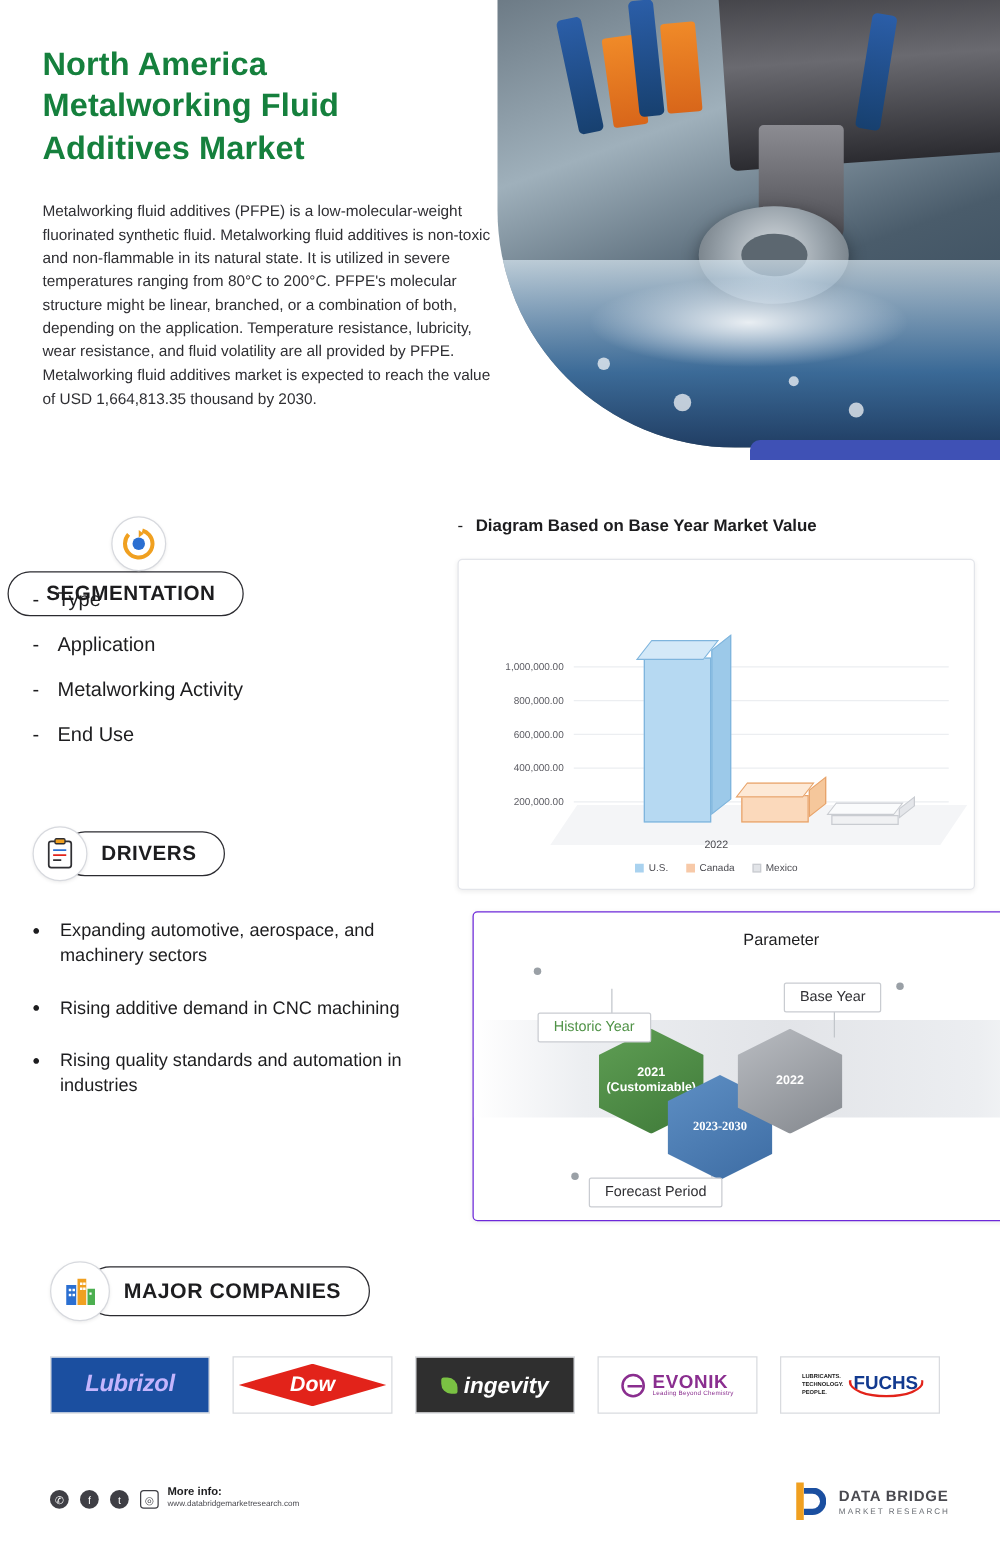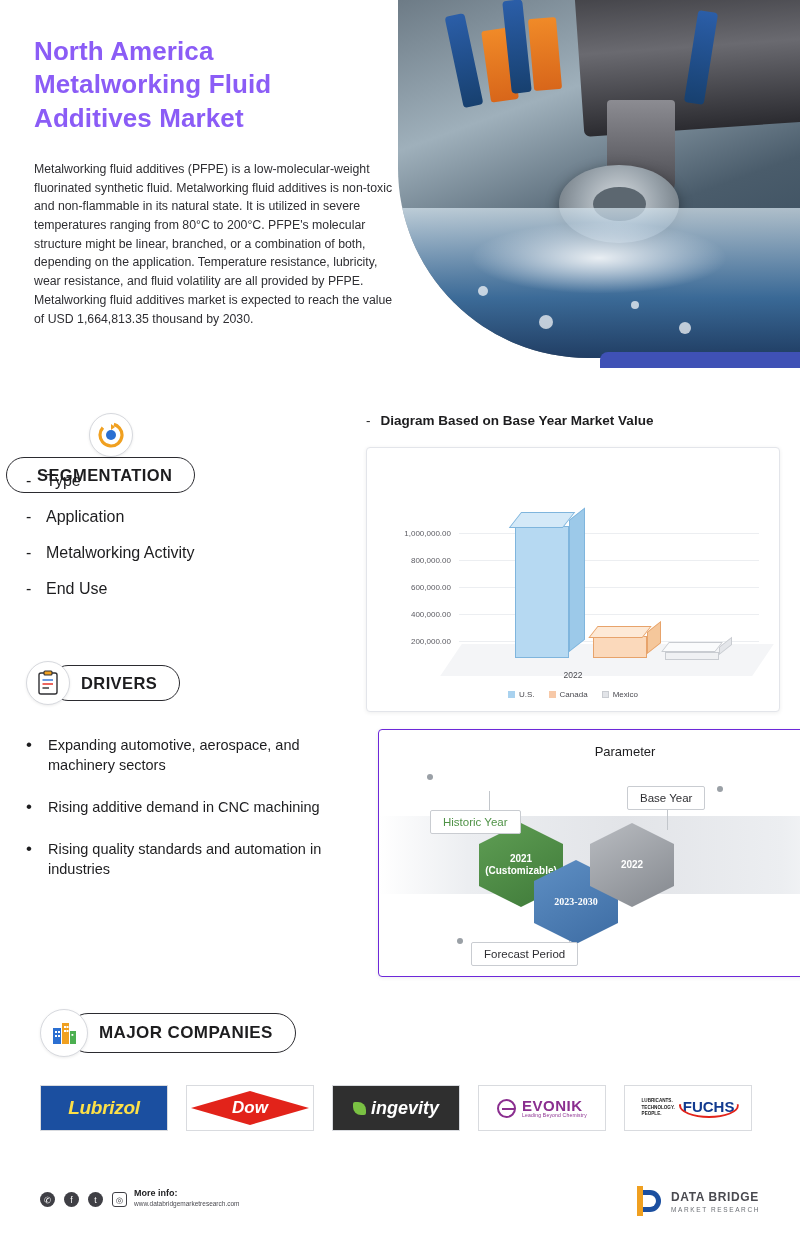--- a/index.html
+++ b/index.html
@@ -68,21 +68,21 @@
   .hero-img .droplet {
     position: absolute; background: rgba(255,255,255,.7); border-radius: 50%;
   }
   .accent-bar {
     position: absolute; left: 600px; top: 352px; width: 200px; height: 16px;
     background: #3f51b5; border-top-left-radius: 8px;
   }
 
   .title {
     position: absolute; left: 34px; top: 35px; width: 350px;
-    font-size: 26px; font-weight: 700; line-height: 1.28; color: #8b5cf6;
+    font-size: 26px; font-weight: 700; line-height: 1.28; color: #15803d;
     letter-spacing: .1px;
   }
   .intro {
     position: absolute; left: 34px; top: 160px; width: 365px;
     font-size: 12.3px; line-height: 1.52; color: #2f2f33;
   }
 
   
   .pill-wrap { position: absolute; display: flex; align-items: center; }
   .pill-icon {
@@ -199,21 +199,21 @@
   .tag-line { position: absolute; background: #c2c6cb; }
 
   
   .logos { position: absolute; left: 40px; top: 1085px; display: flex; gap: 18px; }
   .logo-box {
     width: 128px; height: 46px; border: 1px solid #d9dbdf; background: #fff;
     display: flex; align-items: center; justify-content: center;
     position: relative; overflow: hidden;
   }
   .logo-lubrizol {
-    background: #1b4fa0; color: #fde047; width: 100%; height: 100%;
+    background: #1b4fa0; color: #c4b5fd; width: 100%; height: 100%;
     display:flex; align-items:center; justify-content:center;
     font-size: 19px; font-weight: 700; font-style: italic; letter-spacing: -.3px;
   }
   .logo-dow-diamond {
     width: 118px; height: 34px; background: #e2231a;
     clip-path: polygon(50% 0%, 100% 50%, 50% 100%, 0% 50%);
     display: flex; align-items: center; justify-content: center;
     color: #fff; font-size: 17px; font-weight: 700; font-style: italic;
   }
   .logo-ingevity {

